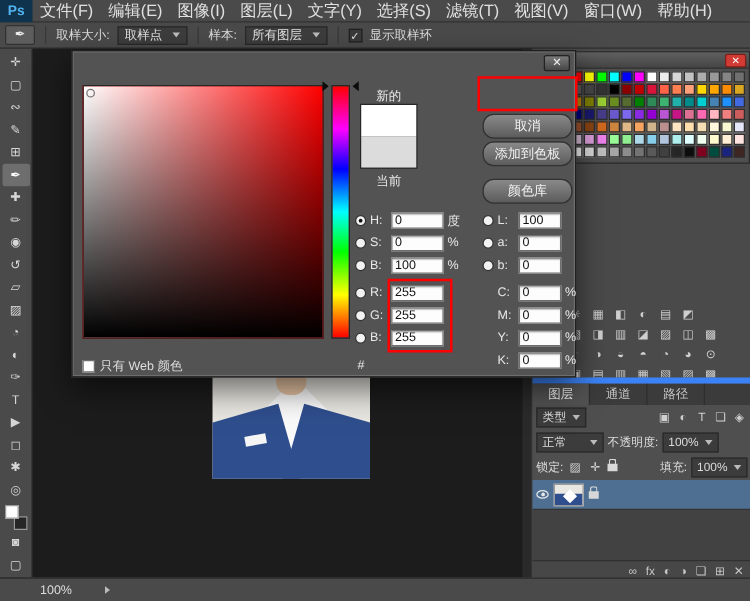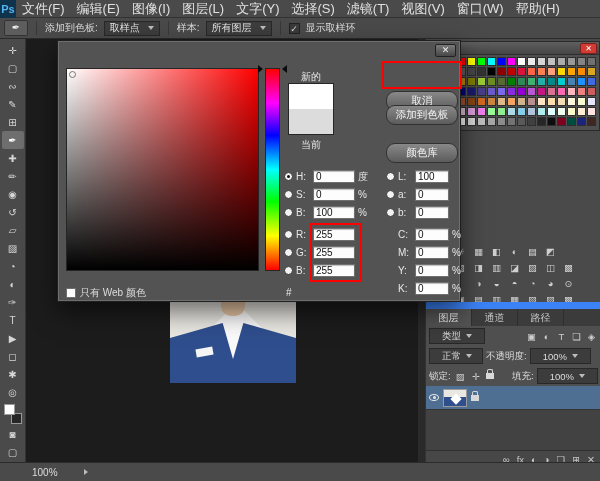--- a/index.html
+++ b/index.html
@@ -3,21 +3,21 @@
 <meta charset="utf-8">
 <style>
   * { margin:0; padding:0; box-sizing:border-box; }
   body { background:#111; font-family:"Liberation Sans","DejaVu Sans",sans-serif; }
   #app { position:relative; width:600px; height:481px; background:#1d1d1d; overflow:hidden;
          font-family:"Liberation Sans","DejaVu Sans",sans-serif; }
 
   
   .menubar { position:absolute; top:0; left:0; right:0; height:18px; background:#4a4a4a;
              border-bottom:1px solid #333; display:flex; align-items:center; }
-  .ps-logo { width:16px; height:18px; background:#10334d; color:#53b4f2; font-weight:bold;
+  .ps-logo { width:26px; height:18px; background:#10334d; color:#53b4f2; font-weight:bold;
              font-size:11px; display:flex; align-items:center; justify-content:center; }
   .menu-item { color:#e0e0e0; font-size:13px; padding:0 6px; line-height:18px; white-space:nowrap; }
 
   
   .optionsbar { position:absolute; top:18px; left:0; right:0; height:21px; background:#4a4a4a;
                 border-bottom:1px solid #2b2b2b; display:flex; align-items:center; gap:6px; padding-left:4px; }
   .opt-tool { width:24px; height:16px; background:#5d5d5d; border:1px solid #333; color:#eee;
               font-size:10px; text-align:center; line-height:14px; border-radius:2px; }
   .opt-label { color:#ddd; font-size:10px; white-space:nowrap; }
   .dropdown { height:15px; background:#3d3d3d; border:1px solid #282828; color:#e2e2e2; font-size:10px;
@@ -105,27 +105,27 @@
   .sw-header { height:13px; background:linear-gradient(#5f5f5f,#454545); position:relative; border-bottom:1px solid #2e2e2e; }
   .sw-close { position:absolute; right:2px; top:1px; width:17px; height:11px; background:#d23b33; color:#fff;
               font-size:8px; line-height:10px; text-align:center; border:1px solid #7a1f1a; border-radius:2px; }
   .sw-grid { display:flex; flex-wrap:wrap; padding:2px 2px; gap:1px; }
   .swatch { width:9px; height:9px; border:1px solid #2e2e2e; }
   #adj-rows { position:absolute; left:28px; top:206px; display:flex; flex-direction:column; gap:3px; }
   .adj-row { display:flex; gap:5px; }
   .mini-icon { width:13px; height:13px; color:#cfcfcf; font-size:9.5px; text-align:center; line-height:13px; }
 
   
-  .layers { position:absolute; left:0; top:263px; width:175px; height:160px; background:#4f4f4f; border-top:7px solid #3b82f6; }
+  .layers { position:absolute; left:0; top:263px; width:175px; height:160px; background:#4f4f4f; border-top:5px solid #3b82f6; }
   .l-tabs { height:17px; background:#3b3b3b; display:flex; }
   .l-tab { width:46px; line-height:17px; text-align:center; color:#c8c8c8; font-size:10px; border-right:1px solid #2e2e2e; }
   .l-tab.active { background:#535353; color:#f2f2f2; }
   .l-row-bar { height:20px; display:flex; align-items:center; gap:3px; padding:0 3px; }
   .mini-dd { height:16px; background:#3c3c3c; border:1px solid #282828; color:#ddd; font-size:9.5px;
-             display:flex; align-items:center; padding:0 12px; gap:5px; white-space:nowrap; }
+             display:flex; align-items:center; padding:0 4px; gap:5px; white-space:nowrap; }
   .p-label { color:#ddd; font-size:9.5px; white-space:nowrap; }
   .l-list { height:64px; background:#424242; }
   .layer-row { height:24px; background:#4e6f92; display:flex; align-items:center; gap:4px; padding:0 3px; border-bottom:1px solid #333; }
   .eye { width:10px; height:7px; border:1px solid #e8e8e8; border-radius:50%; position:relative; flex:none; }
   .eye::after { content:""; position:absolute; left:2.5px; top:1px; width:3px; height:3px; background:#e8e8e8; border-radius:50%; }
   .l-thumb { width:24px; height:18px; border:1px solid #9a9a9a; position:relative; overflow:hidden; background:#e9e7e1; flex:none; }
   .l-thumb::after { content:""; position:absolute; left:0; bottom:0; width:100%; height:55%; background:#2f4e8d; }
   .l-thumb::before { content:""; position:absolute; left:8px; top:5px; width:8px; height:8px; background:#fff; transform:rotate(45deg); z-index:1; }
   .l-name { color:#f2f2f2; font-size:10px; flex:1; }
   .lock { position:relative; width:8px; height:6px; background:#d8d8d8; display:inline-block; flex:none; margin-right:3px; }
@@ -160,21 +160,21 @@
         <span class="menu-item">滤镜(T)</span>
         <span class="menu-item">视图(V)</span>
         <span class="menu-item">窗口(W)</span>
         <span class="menu-item">帮助(H)</span>
       </div>
   </div>
 
   <div class="optionsbar">
     <span class="opt-tool">✒</span>
     <span class="sep"></span>
-    <span class="opt-label">添加到色板:</span>
+    <span class="opt-label">取样大小:</span>
     <div class="dropdown">
       <span>取样点</span>
       <span class="dd-arr"></span>
     </div>
     <span class="sep"></span>
     <span class="opt-label">样本:</span>
     <div class="dropdown">
       <span>所有图层</span>
       <span class="dd-arr"></span>
     </div>
@@ -544,21 +544,21 @@
 
     <div class="web-only">
       <span class="cb-light"></span>
       <span class="opt-label">只有 Web 颜色</span>
     </div>
     <span class="hex-hash">#</span>
 
     <div class="hl-ok"></div>
     <div class="hl-rgb"></div>
       <button class="dlg-btn" style="top: 50px;">取消</button>
-      <button class="dlg-btn" style="top: 64px;">添加到色板</button>
+      <button class="dlg-btn" style="top: 72px;">添加到色板</button>
       <button class="dlg-btn" style="top: 102px;">颜色库</button>
     </div>
 
   <div class="statusbar">
     <span class="zoom">100%</span>
     <span class="doc-arrow"></span>
   </div>
 
 </div>
 

